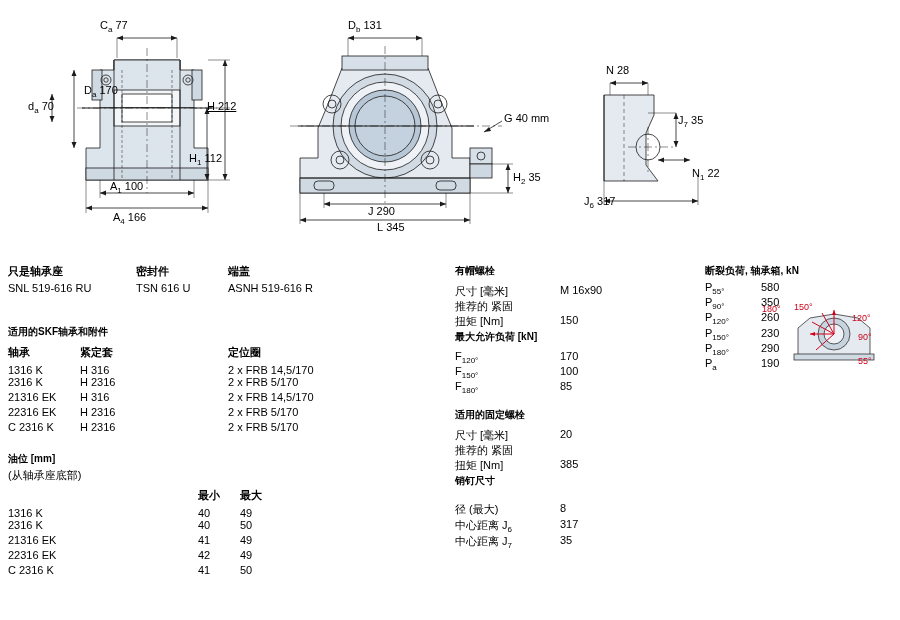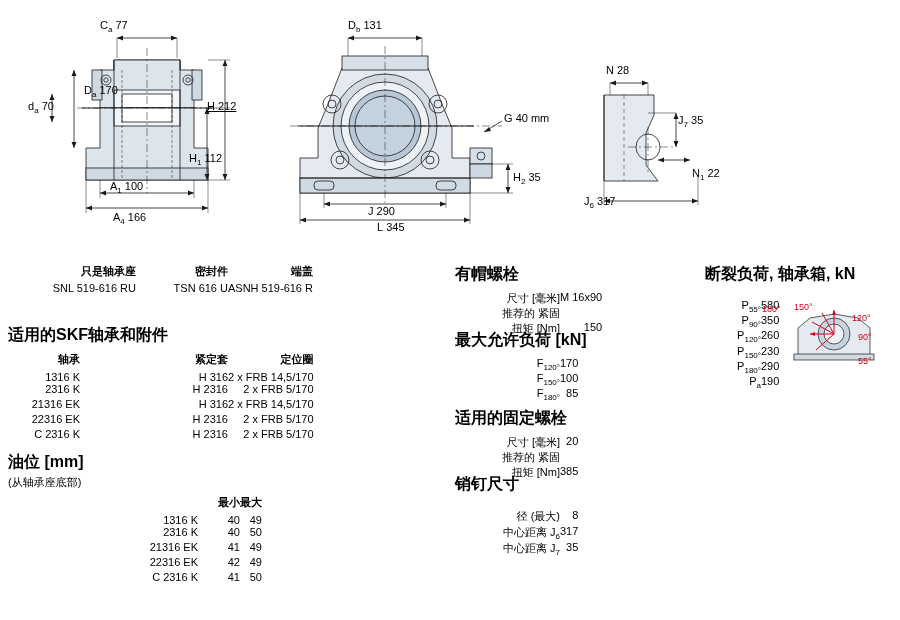--- a/index.html
+++ b/index.html
@@ -9,24 +9,24 @@
     font-family:"Liberation Sans", sans-serif;
     font-size:11px;
     color:#000000;
     position:relative;
     overflow:hidden;
   }
   .abs{position:absolute;}
   .dim-label{font-size:11px;color:#000;white-space:nowrap;}
   .sub{font-size:8px;vertical-align:sub;}
   svg{display:block;}
-  table{border-collapse:collapse;text-align:right;}
+  table{border-collapse:collapse;}
   td{padding:0;font-size:11px;vertical-align:top;}
   .tbl-head{font-weight:bold;}
-  .sec-title{font-weight:bold;font-size:16px;}
+  .sec-title{font-weight:bold;font-size:10px;}
   .row-h{height:15px;}
 </style>
 </head>
 <body>
 
 <div class="abs" style="left:22px;top:8px;width:240px;height:232px;">
   <svg width="240" height="232" viewBox="0 0 240 232">
     <g stroke="#1a1a1a" fill="none" stroke-width="0.8">
 
       <line x1="95" y1="30" x2="155" y2="30"></line>
@@ -388,21 +388,21 @@
     <tr class="row-h">
           <td><span>中心距离 J</span><span class="sub">7</span></td>
           <td>35</td>
         </tr>
   </tbody>
     </table>
 </div>
 
 <div class="abs" style="left:705px;top:264px;width:190px;">
   <div class="sec-title">断裂负荷, 轴承箱, kN</div>
-  <table style="margin-top:14px;">
+  <table style="margin-top:3px;">
     <tbody>
         <tr class="row-h">
           <td style="width:56px;"><span>P</span><span class="sub">55°</span></td>
           <td>580</td>
         </tr>
     <tr class="row-h">
           <td><span>P</span><span class="sub">90°</span></td>
           <td>350</td>
         </tr>
     <tr class="row-h">

